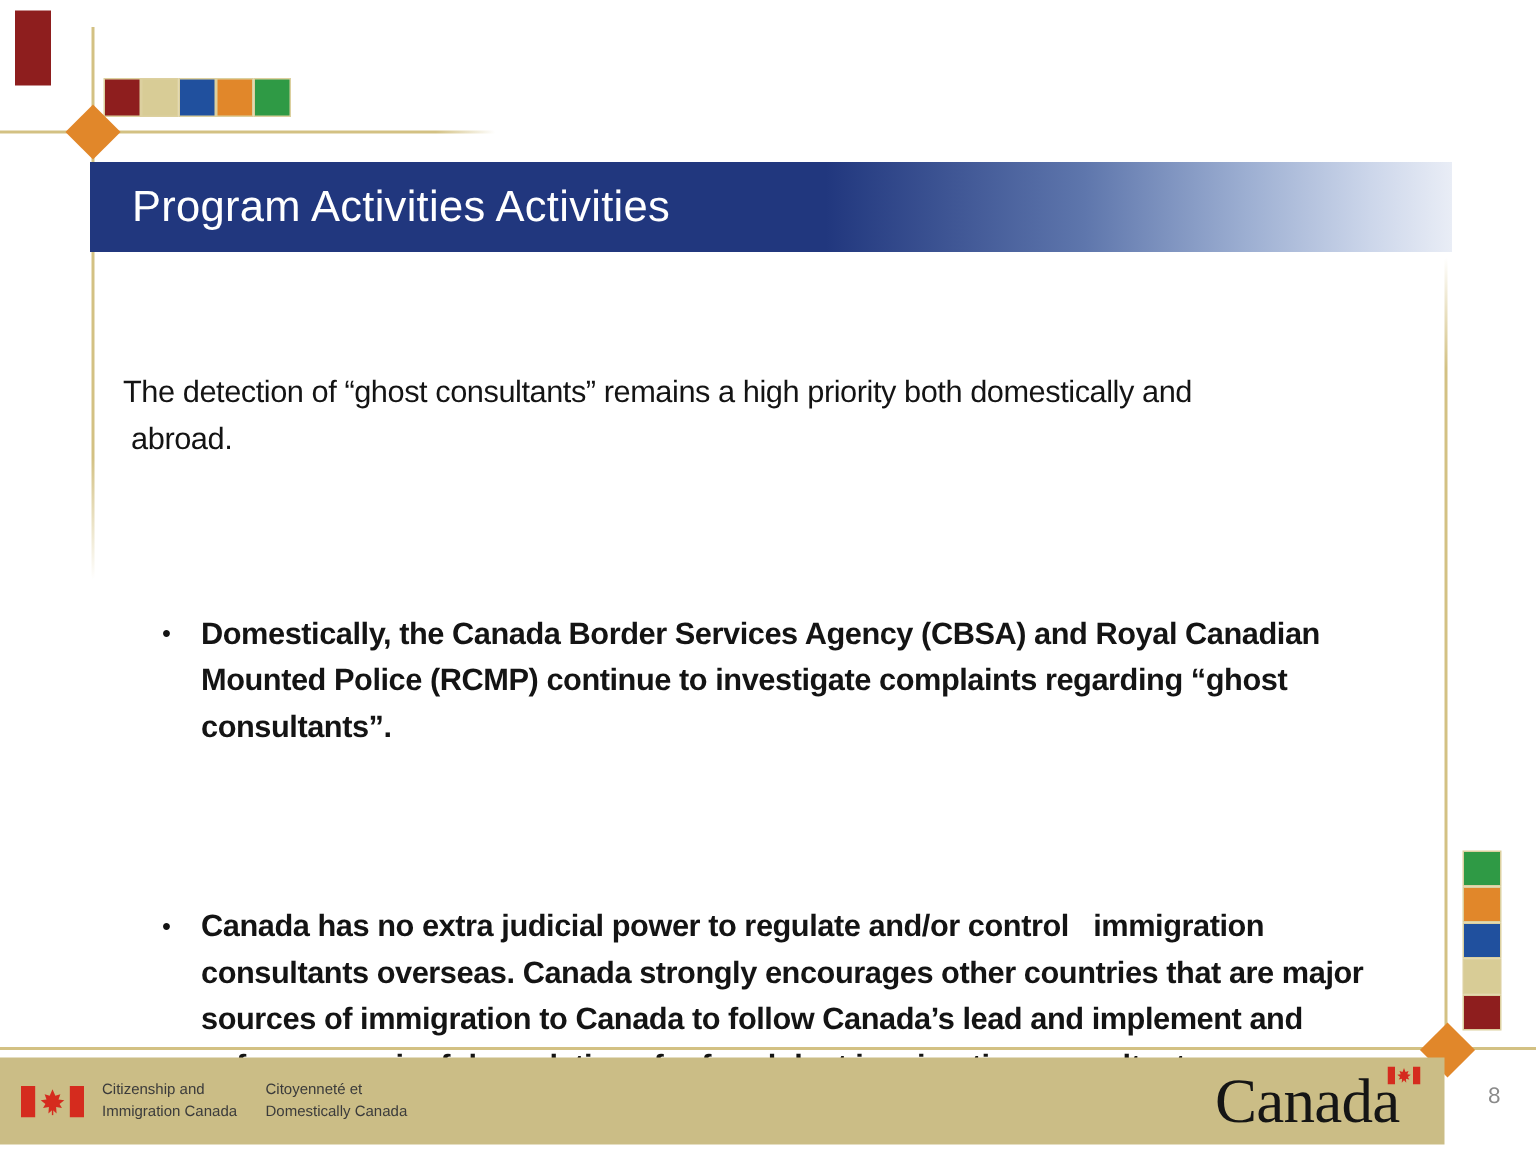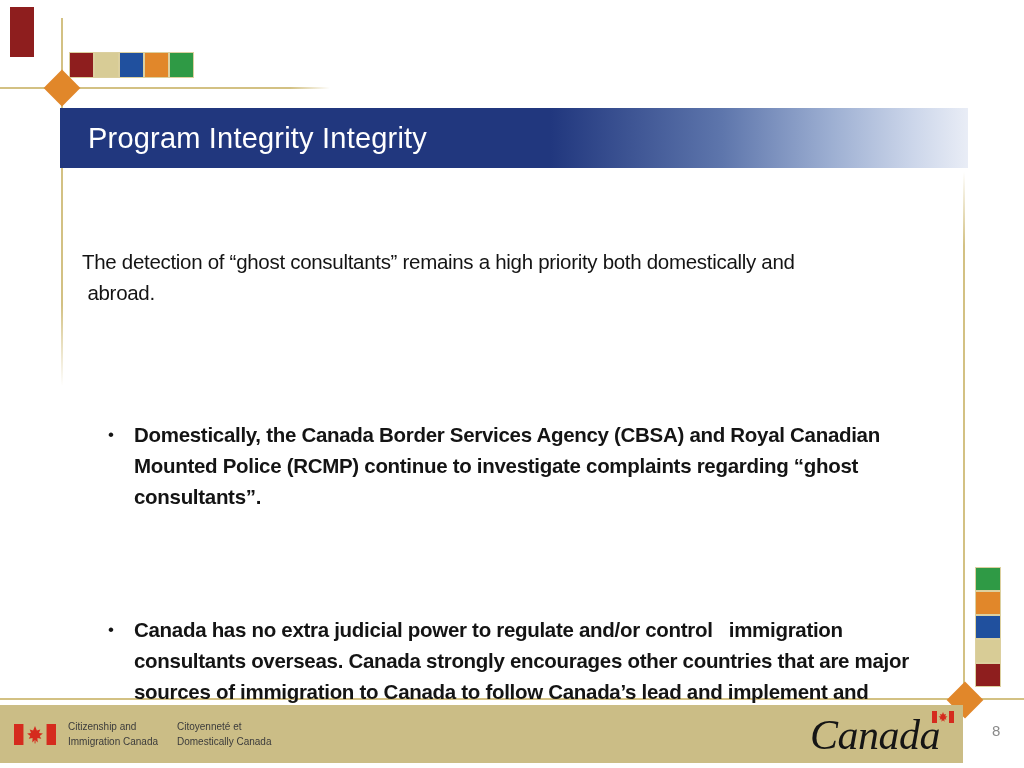--- a/index.html
+++ b/index.html
@@ -63,21 +63,21 @@
     margin-left: 28px; color: var(--title-text); font-size: 29px;
     letter-spacing: 0.2px; white-space: nowrap;
   }
 
   
   .body-block {
     position: absolute; left: 82px; top: 184px; width: 880px;
     color: var(--text); font-size: 20.5px; line-height: 31px;
     letter-spacing: -0.3px; white-space: pre-wrap;
   }
-  .intro { margin: 0 0 18px 0; }
+  .intro { margin: 0 0 6px 0; }
   .bullet { display: flex; margin: 0 0 9px 0; }
   .bullet .marker {
     flex: 0 0 52px; box-sizing: border-box; padding-left: 26px;
     font-size: 17px; line-height: 31px;
   }
   .bullet .btext { flex: 1; font-weight: bold; }
 
   
   .footer-bar {
     position: absolute; left: 0; top: 705px; width: 963px; height: 58px;
@@ -87,21 +87,21 @@
   .flag-fill { fill: var(--flag-red); }
   .dept {
     position: absolute; top: 14px; color: var(--footer-text);
     font-size: 10px; line-height: 15px; white-space: pre-line;
   }
   .dept-en { left: 68px; }
   .dept-fr { left: 177px; }
   .wordmark {
     position: absolute; left: 810px; top: 0px; height: 58px;
     font-family: "Liberation Serif", serif; font-size: 42px;
-    color: #151515; letter-spacing: -0.5px; font-style: italic;
+    color: #151515; letter-spacing: -0.5px;
   }
   .wordmark .wm-text { position: relative; top: 6px; }
   .wordmark .wm-flag { position: absolute; right: -14px; top: 6px; }
   .page-number {
     position: absolute; left: 992px; top: 722px;
     color: var(--page-number-gray); font-size: 15px;
   }
 </style>
 </head>
 <body>
@@ -118,21 +118,21 @@
     <div class="sq sq-darkred"></div>
     <div class="sq sq-beige"></div>
     <div class="sq sq-blue"></div>
     <div class="sq sq-orange"></div>
     <div class="sq sq-green"></div>
   </div>
 
   <div class="diamond diamond-tl"></div>
 
   <div class="title-bar">
-    <span class="title">Program Integrity Integrity</span>
+    <span class="title">Program Activities Activities</span>
   </div>
 
   <div class="body-block">
     <p class="intro">The detection of “ghost consultants” remains a high priority both domestically and
  abroad.</p>
 
     <div class="bullet">
       <span class="marker">•</span>
       <span class="btext"><span>Domestically, the Canada Border Services Agency (CBSA) and Royal Canadian
 Mounted Police (RCMP) continue to investigate complaints regarding “ghost

